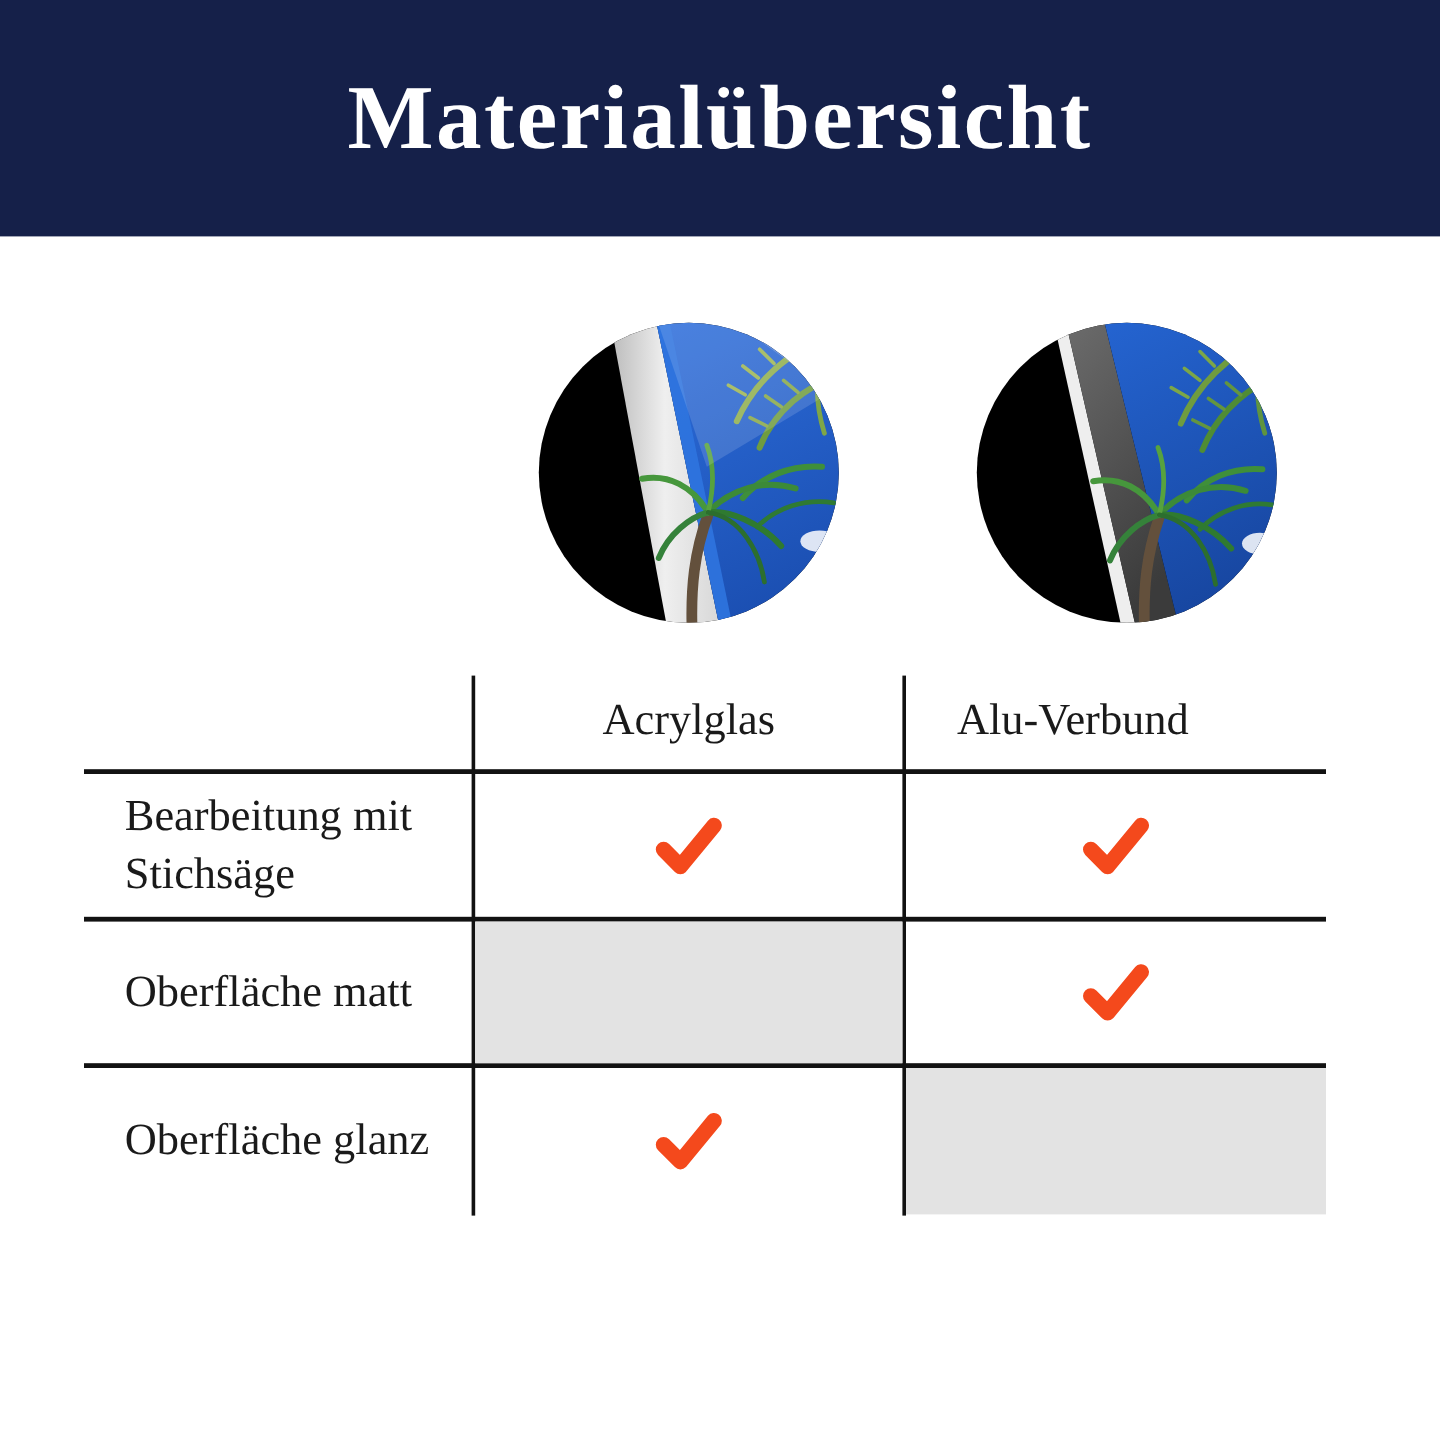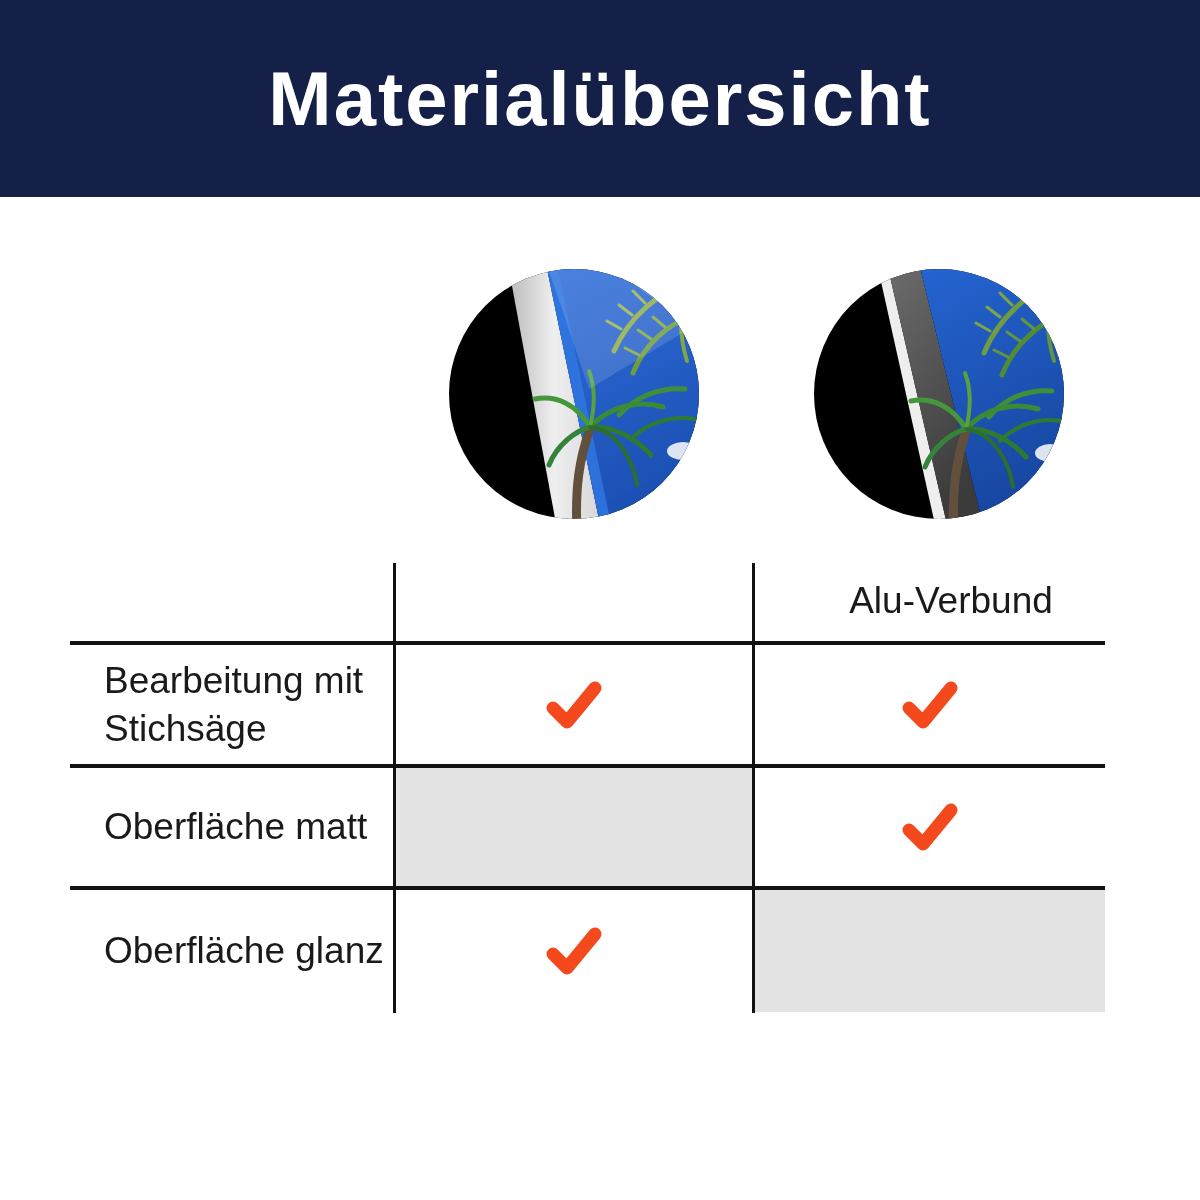--- a/index.html
+++ b/index.html
@@ -5,21 +5,21 @@
   :root{
     --header-bg:#152049;
     --check:#f4491c;
     --shaded:#e3e3e3;
     --line:#121212;
     --text:#1a1a1a;
   }
   *{margin:0;padding:0;box-sizing:border-box;}
   html,body{background:#ffffff;}
   body{font-family:"Liberation Sans", sans-serif;}
-  .canvas{position:relative;width:1200px;height:1200px;background:#ffffff;overflow:hidden;}
+  .canvas{position:relative;width:1200px;height:1200px;background:#ffffff;overflow:hidden;font-family:Liberation Serif, serif;}
 
   
   .header-band{position:absolute;left:0;top:0;width:1200px;height:197px;
     background:var(--header-bg);display:flex;align-items:center;justify-content:center;}
   .page-title{color:#ffffff;font-size:76px;font-weight:bold;letter-spacing:2px;}
 
   
   .sample{position:absolute;width:250px;height:250px;}
   .sample svg{display:block;}
   #sample-acryl{left:449px;top:269px;}
@@ -31,21 +31,21 @@
   #vline-2{left:752px;}
   .hline{position:absolute;left:70px;width:1035px;height:4px;background:var(--line);}
   #hline-1{top:641px;}
   #hline-2{top:764px;}
   #hline-3{top:886px;}
 
   
   .col-header{position:absolute;top:560px;height:81px;display:flex;align-items:center;
     justify-content:center;font-size:37px;color:var(--text);}
   #col-header-0{left:396px;width:356px;}
-  #col-header-1{left:776px;width:350px;}
+  #col-header-1{left:719px;width:350px;}
 
   
   .row-label{position:absolute;left:86px;width:322px;display:flex;align-items:center;
     padding-left:18px;font-size:37px;line-height:1.28;color:var(--text);}
   #row-label-0{top:645px;height:119px;}
   #row-label-1{top:768px;height:118px;}
   #row-label-2{top:890px;height:122px;}
 
   
   .cell{position:absolute;display:flex;align-items:center;justify-content:center;}
@@ -154,20 +154,21 @@
       </g>
     </svg>
   </div>
 
   <div class="vline" id="vline-1"></div>
   <div class="vline" id="vline-2"></div>
   <div class="hline" id="hline-1"></div>
   <div class="hline" id="hline-2"></div>
   <div class="hline" id="hline-3"></div>
 
+  <div class="col-header" id="col-header-0">Acrylglas</div>
   <div class="col-header" id="col-header-1">Alu-Verbund</div>
 
   <div class="row-label" id="row-label-0">Bearbeitung mit Stichsäge</div>
   <div class="row-label" id="row-label-1">Oberfläche matt</div>
   <div class="row-label" id="row-label-2">Oberfläche glanz</div>
 
   <div class="cell" id="cell-0-0">
     <svg class="check-icon" width="58" height="52" viewBox="0 0 58 52" style="display: block;">
         <path d="M8 29 L22 43 L50 9" fill="none" stroke-width="13" stroke-linecap="round" stroke-linejoin="round"></path>
       </svg>

